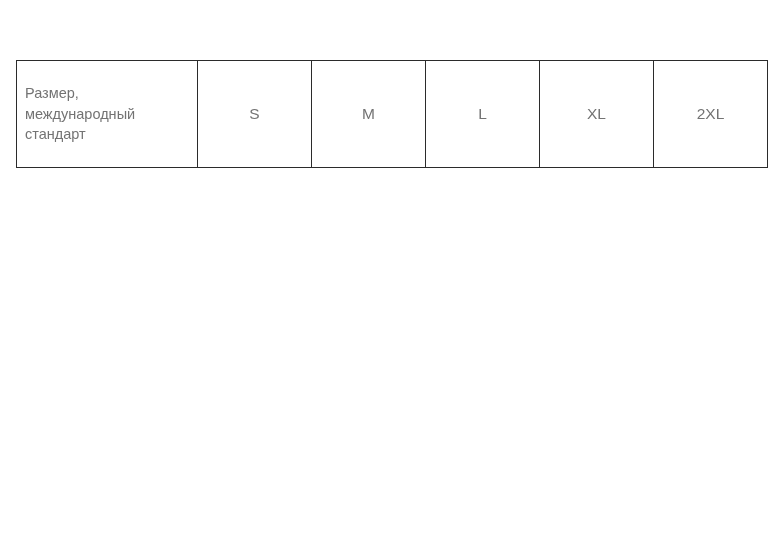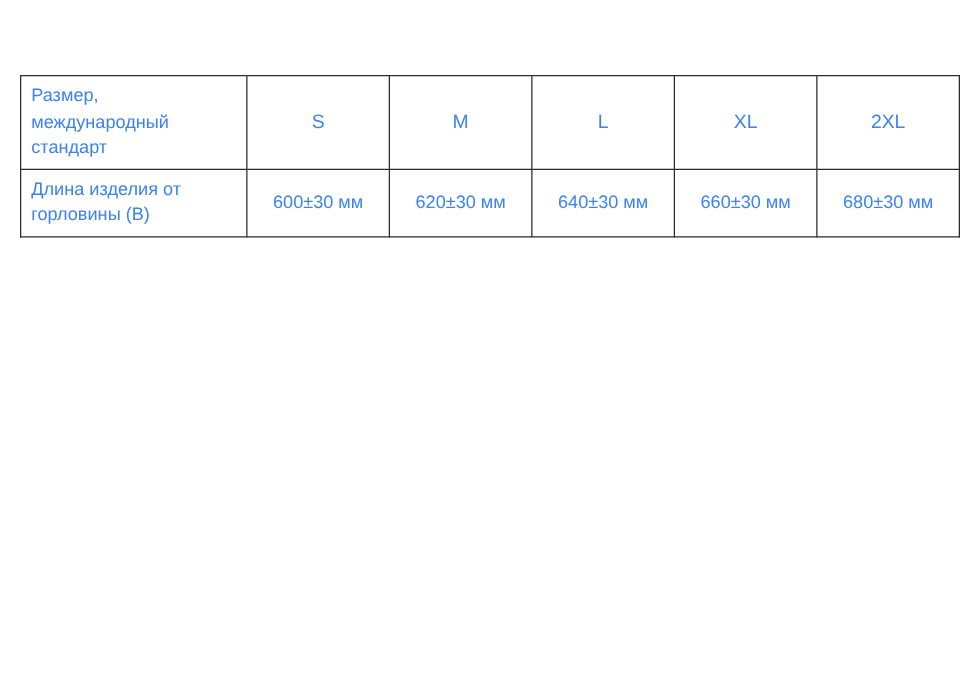--- a/index.html
+++ b/index.html
@@ -28,23 +28,23 @@
     top: 60px;
     border-collapse: collapse;
     table-layout: fixed;
     width: 650px;
     background: #ffffff;
   }
   table.size-table td {
     border: 1px solid #2b2b2b;
     font-size: 14.5px;
     line-height: 1.42;
-    padding: 6px 8px;
+    padding: 22px 8px;
     vertical-align: middle;
-    color: #3b82f6;
+    color: #737373;
   }
   td.rowhead {
     width: 164px;
     text-align: left;
     font-weight: normal;
   }
   td.cell {
     text-align: center;
     width: 97px;
   }
@@ -65,24 +65,16 @@
   <table class="size-table">
     <tbody>
       <tr class="r-head">
         <td class="rowhead">Размер, международный стандарт</td>
         <td class="cell">S</td>
         <td class="cell">M</td>
         <td class="cell">L</td>
         <td class="cell">XL</td>
         <td class="cell">2XL</td>
       </tr>
-      <tr class="r-len">
-        <td class="rowhead">Длина изделия от горловины (B)</td>
-        <td class="cell">600±30 мм</td>
-        <td class="cell">620±30 мм</td>
-        <td class="cell">640±30 мм</td>
-        <td class="cell">660±30 мм</td>
-        <td class="cell">680±30 мм</td>
-      </tr>
     </tbody>
   </table>
 
 </div>
 
 </body></html>

